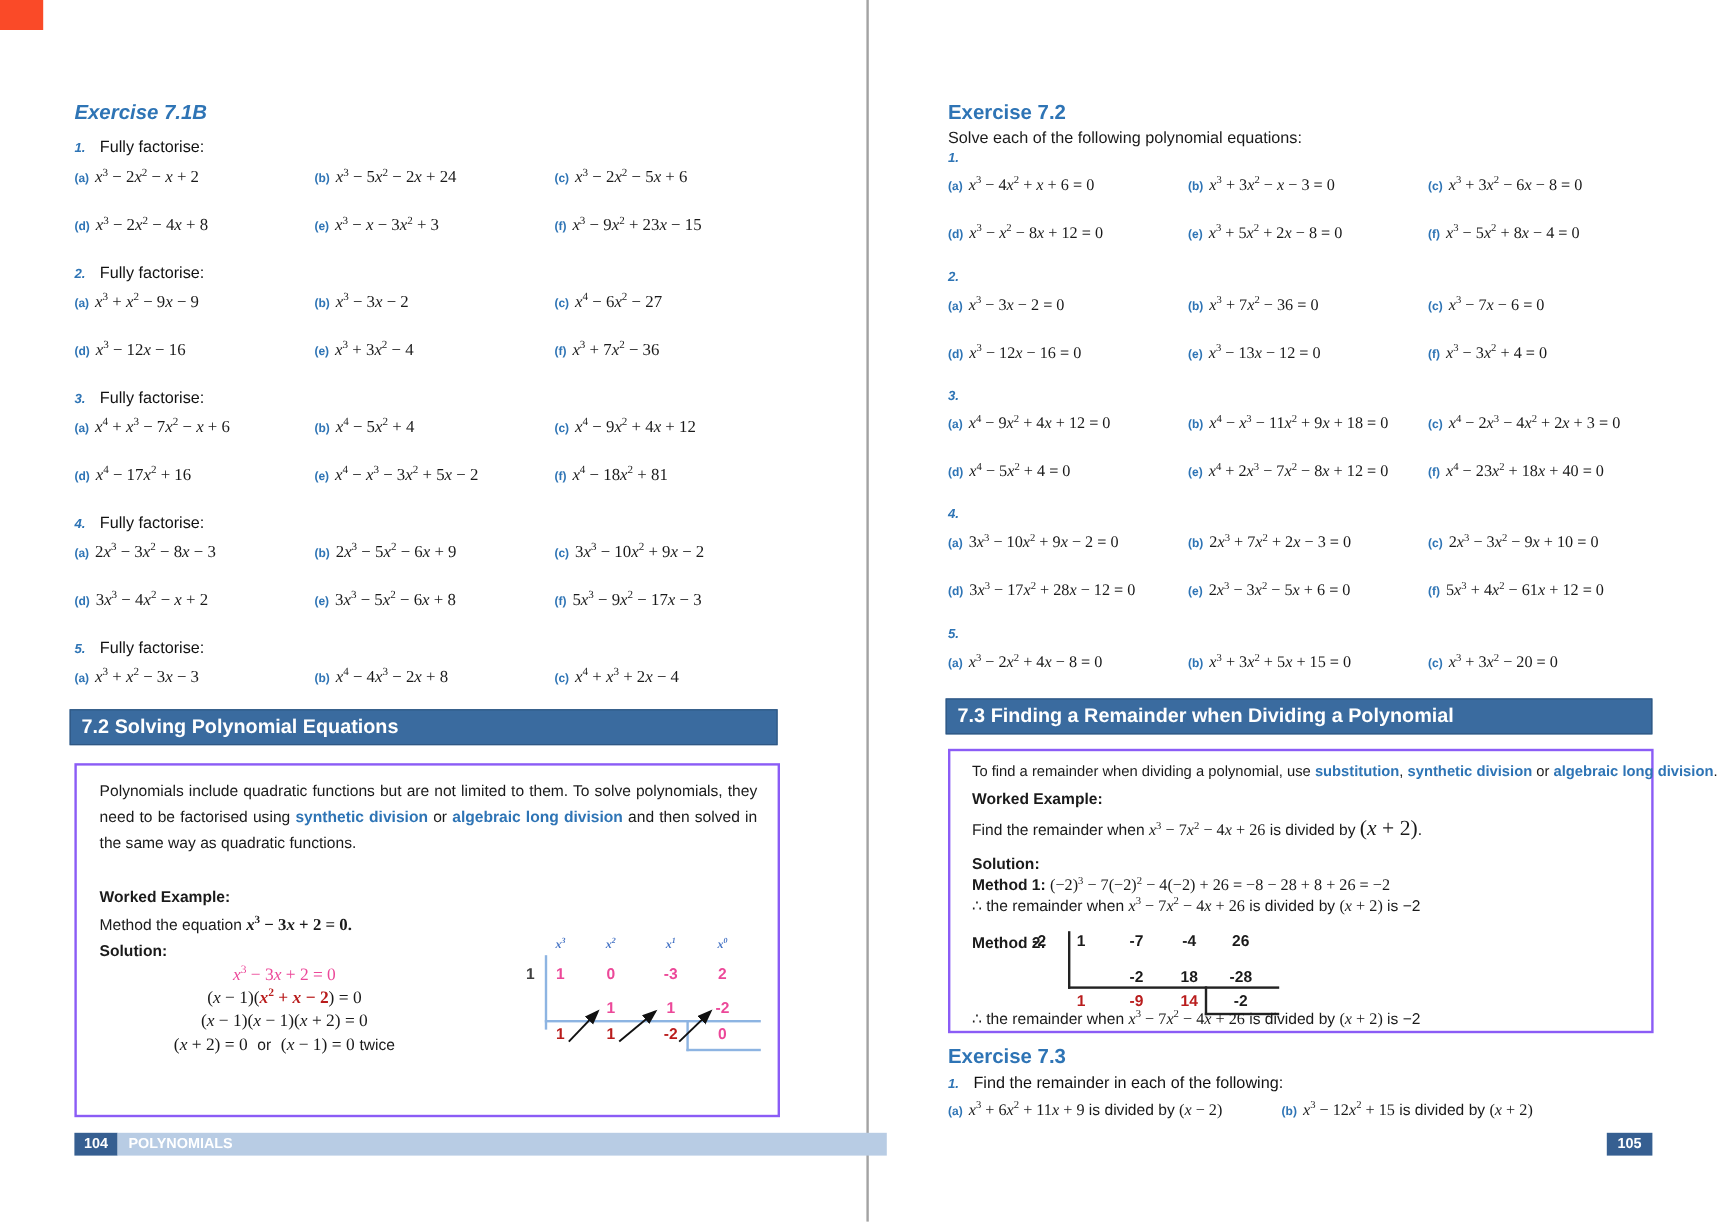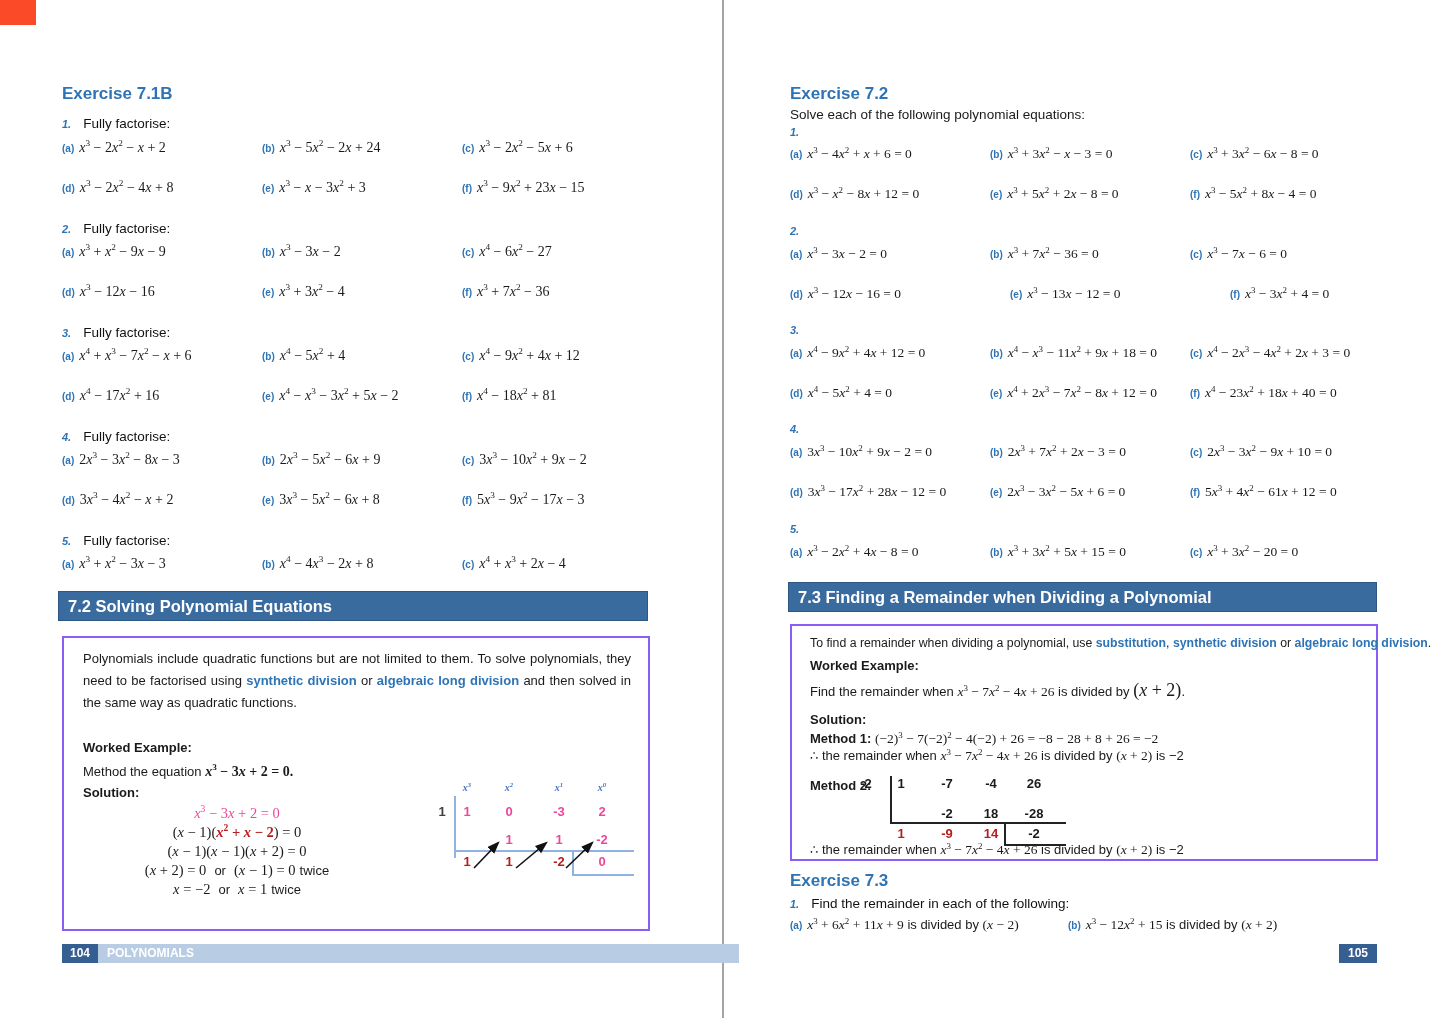--- a/index.html
+++ b/index.html
@@ -40,21 +40,21 @@
   .nw{white-space:nowrap;}
 </style>
 </head>
 <body>
 
 <div class="corner"></div>
 <div class="divider"></div>
 
 <div class="abs" style="left:62px;top:0;width:588px;height:1018px;">
 
-  <div class="abs exh" style="left:0;top:84px;">Exercise 7.1B</div>
+  <div class="abs exh" style="left:0;top:84px;font-style:italic;">Exercise 7.1B</div>
 
   <div class="abs nw" style="left:0;top:114px;"><span class="qnum">1.</span><span class="qp">Fully factorise:</span></div>
   <div class="abs grid3" style="left:0;top:139px;">
     <div class="itm"><span class="plbl">(a)</span><span class="math"><i>x</i><sup>3</sup> − 2<i>x</i><sup>2</sup> − <i>x</i> + 2</span></div>
     <div class="itm"><span class="plbl">(b)</span><span class="math"><i>x</i><sup>3</sup> − 5<i>x</i><sup>2</sup> − 2<i>x</i> + 24</span></div>
     <div class="itm"><span class="plbl">(c)</span><span class="math"><i>x</i><sup>3</sup> − 2<i>x</i><sup>2</sup> − 5<i>x</i> + 6</span></div>
   </div>
   <div class="abs grid3" style="left:0;top:179px;">
     <div class="itm"><span class="plbl">(d)</span><span class="math"><i>x</i><sup>3</sup> − 2<i>x</i><sup>2</sup> − 4<i>x</i> + 8</span></div>
     <div class="itm"><span class="plbl">(e)</span><span class="math"><i>x</i><sup>3</sup> − <i>x</i> − 3<i>x</i><sup>2</sup> + 3</span></div>
@@ -110,21 +110,20 @@
     <div class="abs boxpara" style="left:19px;top:10px;width:548px;"><span>Polynomials include quadratic functions but are not limited to them. To solve polynomials, they need to be factorised using </span><span class="bluebold">synthetic division</span><span> or </span><span class="bluebold">algebraic long division</span><span> and then solved in the same way as quadratic functions.</span></div>
     <div class="abs bold pt" style="left:19px;top:102px;">Worked Example:</div>
     <div class="abs nw" style="left:19px;top:124px;"><span class="pt">Method the equation </span><span class="math bold" style="font-size:14px;"><i>x</i><sup>3</sup> − 3<i>x</i> + 2 = 0.</span></div>
     <div class="abs bold pt" style="left:19px;top:147px;">Solution:</div>
 
     <div class="abs" style="left:8px;top:166px;width:330px;">
       <div class="cline math green"><i>x</i><sup>3</sup> − 3<i>x</i> + 2 = 0</div>
       <div class="cline"><span class="math">(<i>x</i> − 1)(</span><span class="math orange bold"><i>x</i><sup>2</sup> + <i>x</i> − 2</span><span class="math">) = 0</span></div>
       <div class="cline math">(<i>x</i> − 1)(<i>x</i> − 1)(<i>x</i> + 2) = 0</div>
       <div class="cline"><span class="math">(<i>x</i> + 2) = 0</span>&nbsp;&nbsp;<span class="pt">or</span>&nbsp;&nbsp;<span class="math">(<i>x</i> − 1) = 0</span>&nbsp;<span class="pt">twice</span></div>
-      <div class="cline"><span class="math"><i>x</i> = −2</span>&nbsp;&nbsp;<span class="pt">or</span>&nbsp;&nbsp;<span class="math"><i>x</i> = 1</span>&nbsp;<span class="pt">twice</span></div>
     </div>
 
     <div class="abs" style="left:368px;top:142px;width:218px;height:100px;">
       <span class="synh" style="left:17px;top:2px;"><i>x</i><sup>3</sup></span>
       <span class="synh" style="left:59px;top:2px;"><i>x</i><sup>2</sup></span>
       <span class="synh" style="left:109px;top:2px;"><i>x</i><sup>1</sup></span>
       <span class="synh" style="left:152px;top:2px;"><i>x</i><sup>0</sup></span>
       <span class="synnum" style="left:-8px;top:24px;color:#404040;">1</span>
       <div class="vl" style="left:22px;top:16px;height:62px;"></div>
       <span class="synnum green" style="left:17px;top:24px;">1</span>
@@ -174,21 +173,21 @@
     <div class="itm-r"><span class="plbl">(e)</span><span class="math"><i>x</i><sup>3</sup> + 5<i>x</i><sup>2</sup> + 2<i>x</i> − 8 = 0</span></div>
     <div class="itm-r"><span class="plbl">(f)</span><span class="math"><i>x</i><sup>3</sup> − 5<i>x</i><sup>2</sup> + 8<i>x</i> − 4 = 0</span></div>
   </div>
 
   <div class="abs qnum" style="left:0;top:225px;">2.</div>
   <div class="abs grid3" style="left:0;top:246px;">
     <div class="itm-r"><span class="plbl">(a)</span><span class="math"><i>x</i><sup>3</sup> − 3<i>x</i> − 2 = 0</span></div>
     <div class="itm-r"><span class="plbl">(b)</span><span class="math"><i>x</i><sup>3</sup> + 7<i>x</i><sup>2</sup> − 36 = 0</span></div>
     <div class="itm-r"><span class="plbl">(c)</span><span class="math"><i>x</i><sup>3</sup> − 7<i>x</i> − 6 = 0</span></div>
   </div>
-  <div class="abs grid3" style="left:0;top:286px;gap:20px;">
+  <div class="abs grid3" style="left:0;top:286px;">
     <div class="itm-r"><span class="plbl">(d)</span><span class="math"><i>x</i><sup>3</sup> − 12<i>x</i> − 16 = 0</span></div>
     <div class="itm-r"><span class="plbl">(e)</span><span class="math"><i>x</i><sup>3</sup> − 13<i>x</i> − 12 = 0</span></div>
     <div class="itm-r"><span class="plbl">(f)</span><span class="math"><i>x</i><sup>3</sup> − 3<i>x</i><sup>2</sup> + 4 = 0</span></div>
   </div>
 
   <div class="abs qnum" style="left:0;top:324px;">3.</div>
   <div class="abs grid3" style="left:0;top:345px;">
     <div class="itm-r"><span class="plbl">(a)</span><span class="math"><i>x</i><sup>4</sup> − 9<i>x</i><sup>2</sup> + 4<i>x</i> + 12 = 0</span></div>
     <div class="itm-r"><span class="plbl">(b)</span><span class="math"><i>x</i><sup>4</sup> − <i>x</i><sup>3</sup> − 11<i>x</i><sup>2</sup> + 9<i>x</i> + 18 = 0</span></div>
     <div class="itm-r"><span class="plbl">(c)</span><span class="math"><i>x</i><sup>4</sup> − 2<i>x</i><sup>3</sup> − 4<i>x</i><sup>2</sup> + 2<i>x</i> + 3 = 0</span></div>

